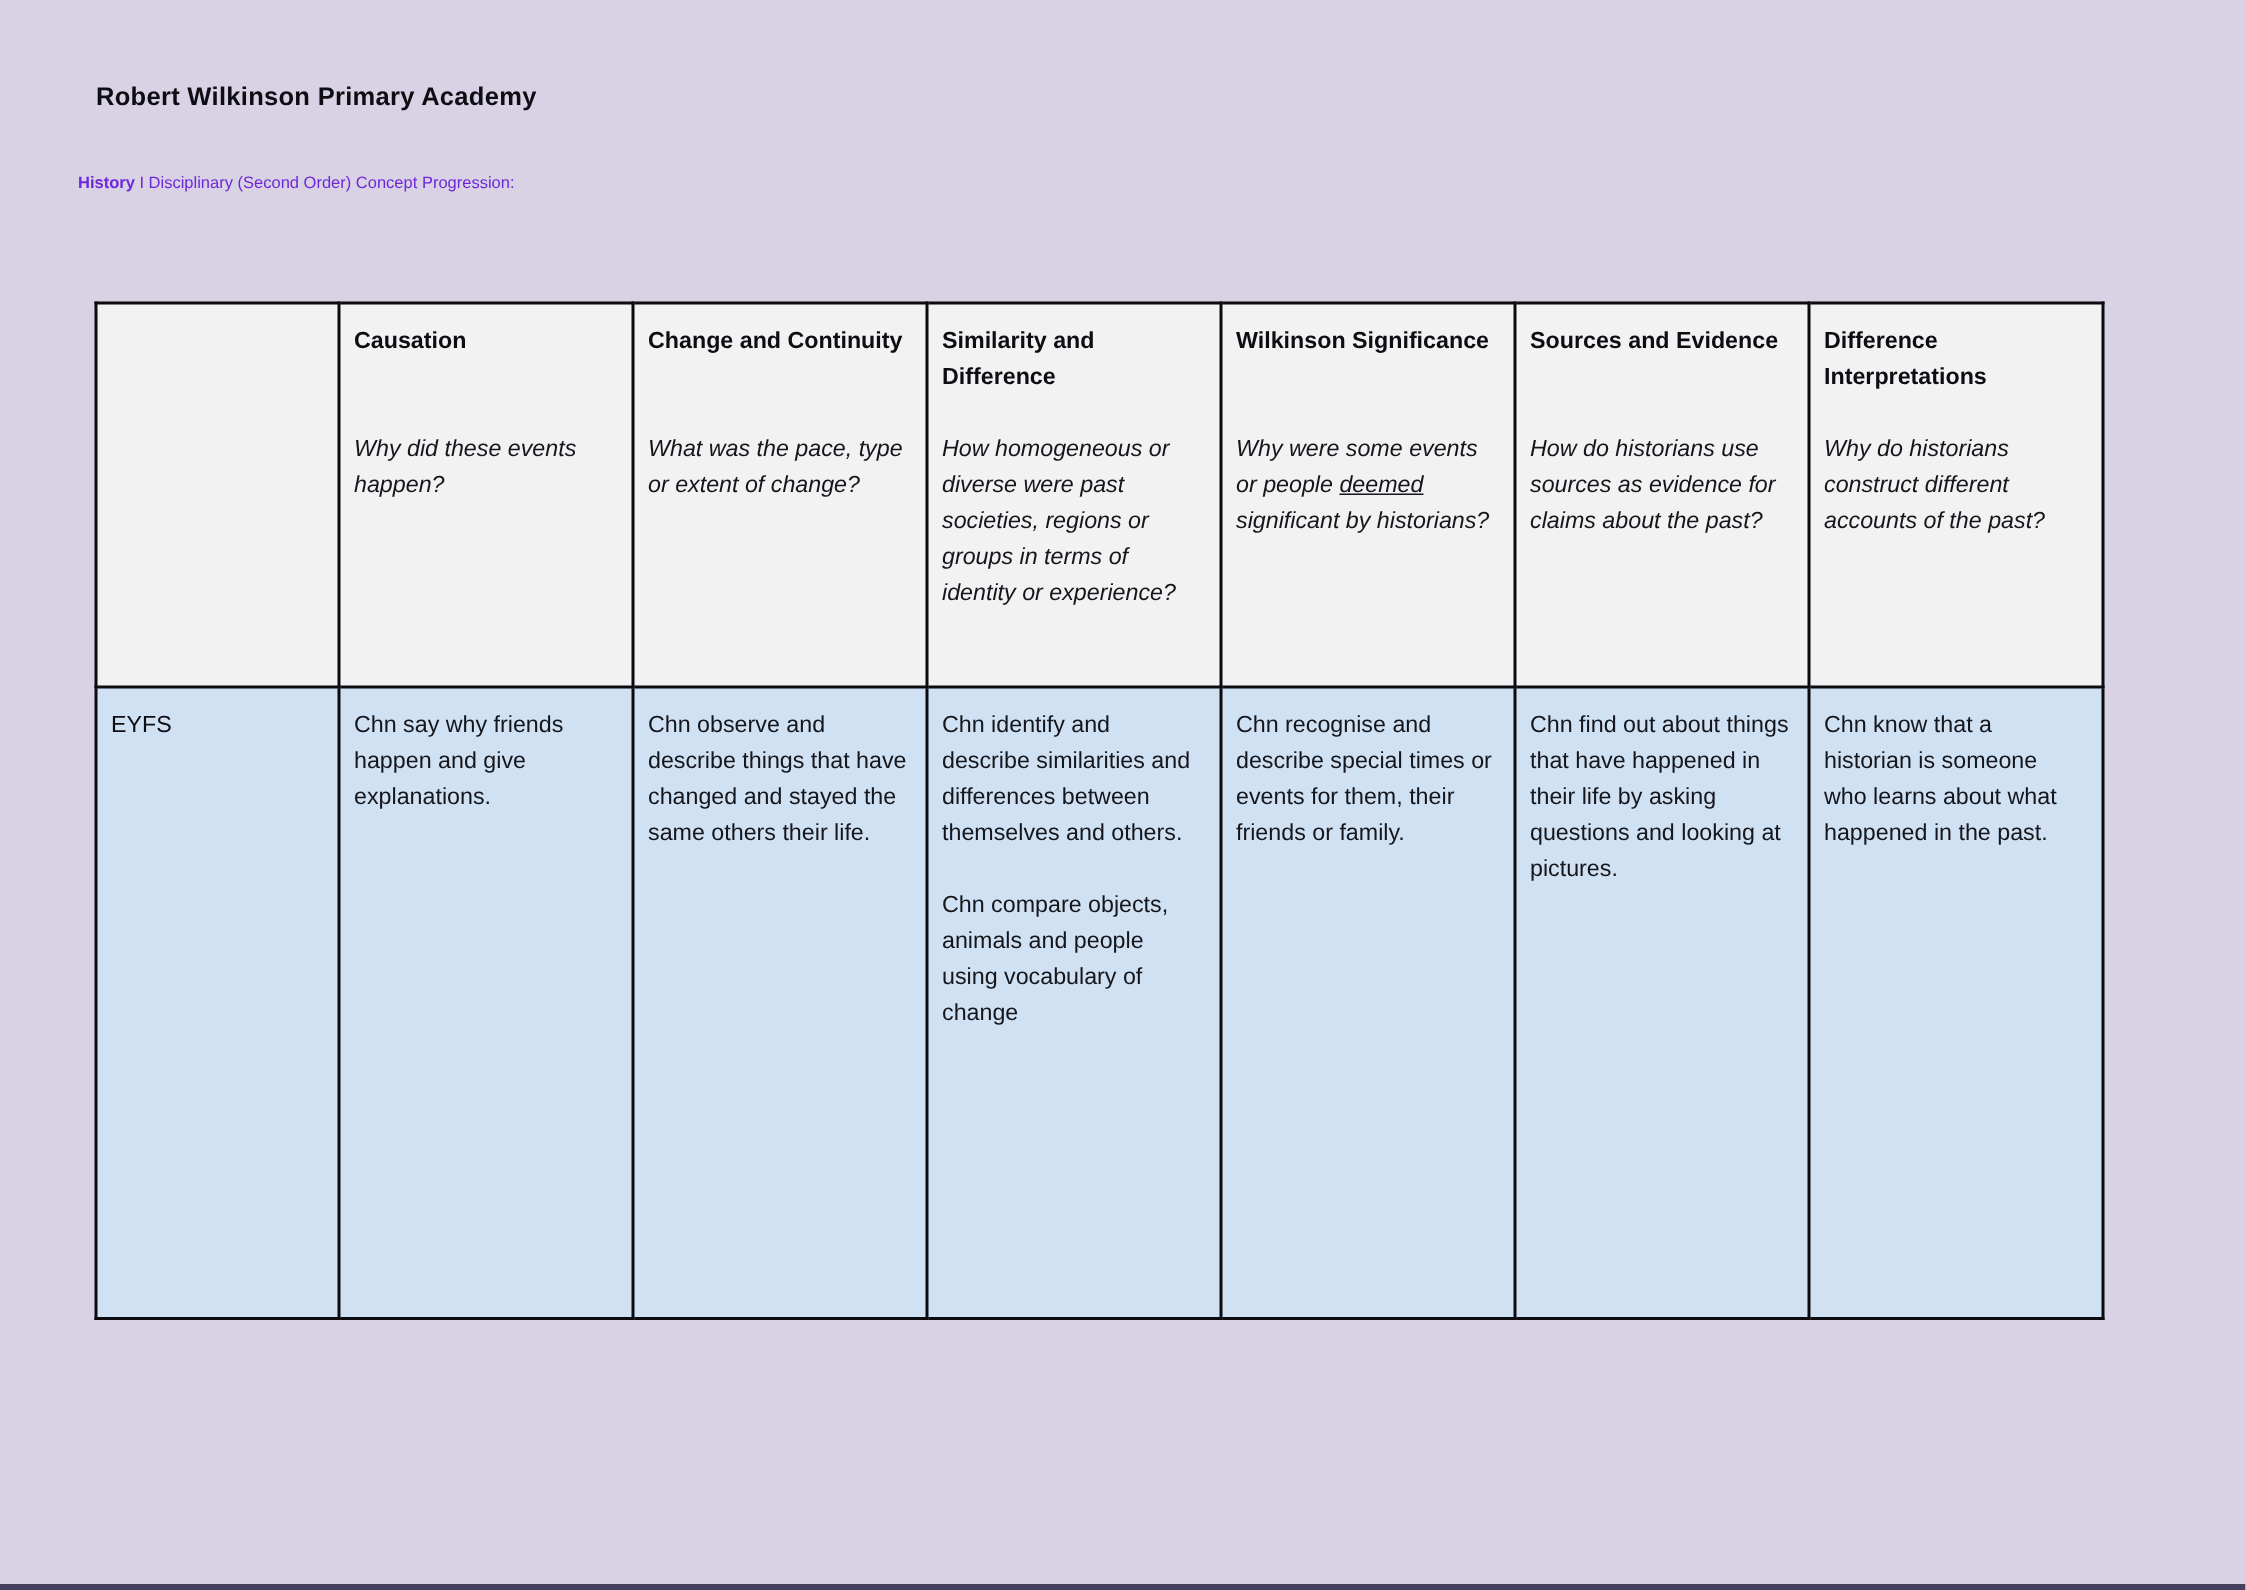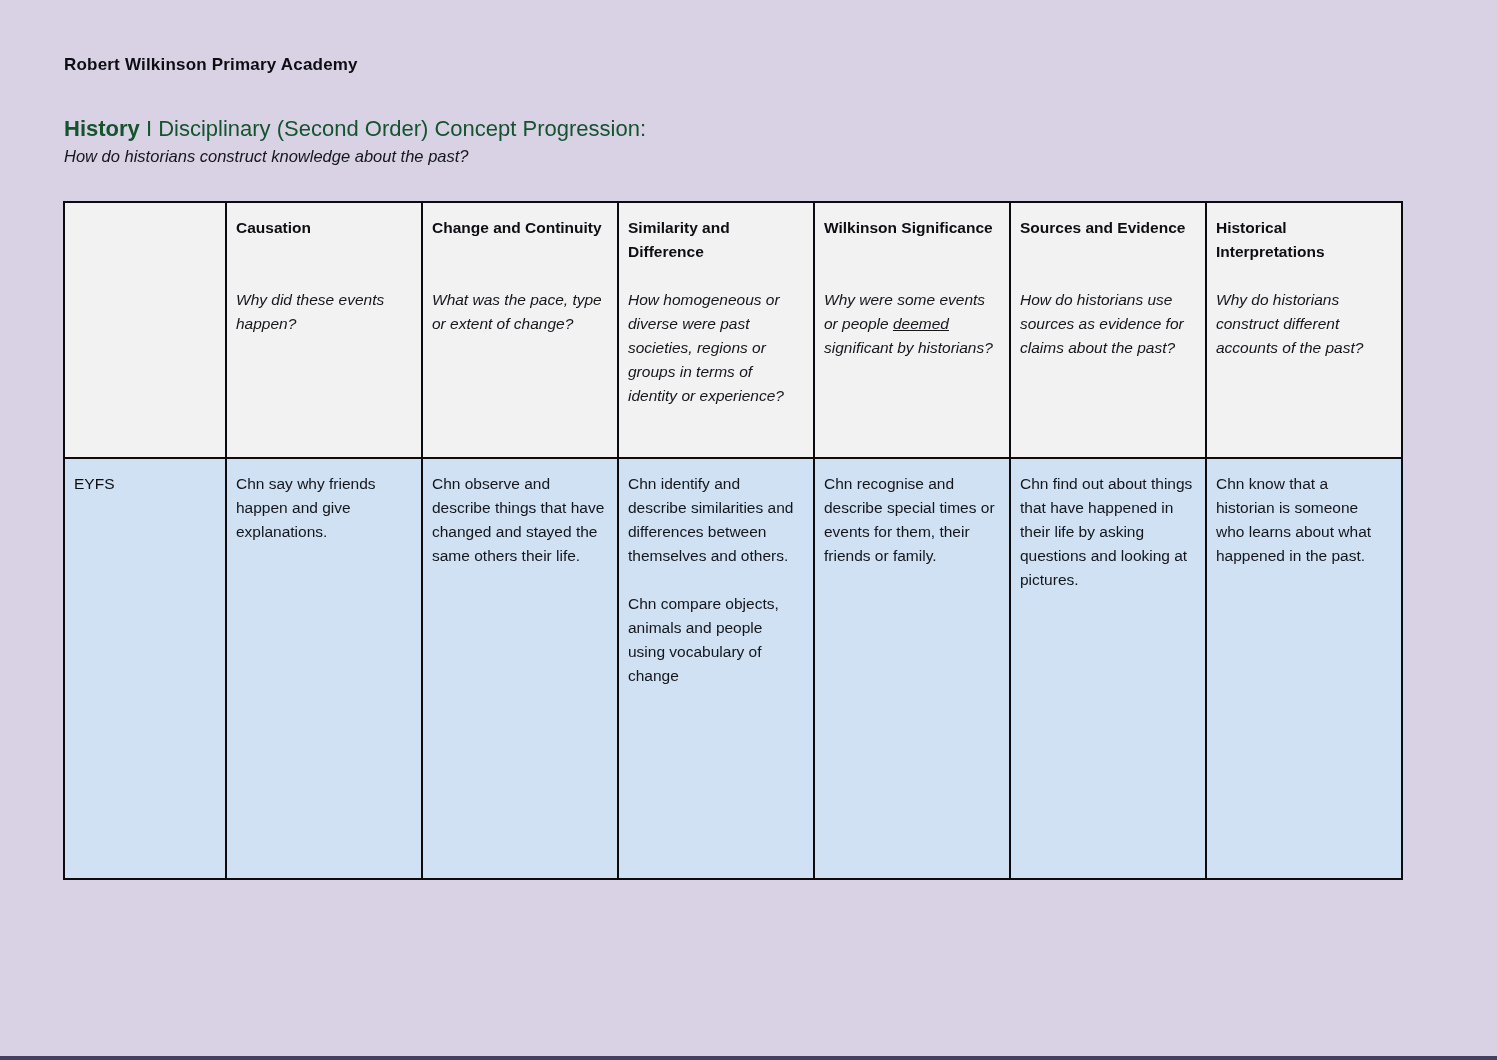--- a/index.html
+++ b/index.html
@@ -20,23 +20,23 @@
     top: 55px;
     left: 64px;
     font-size: 17px;
     font-weight: bold;
     letter-spacing: 0.2px;
     color: #0d0d13;
   }
   .doc-title {
     position: absolute;
     top: 116px;
-    left: 64px;
-    font-size: 22px;
-    color: #14532d;
+    left: 52px;
+    font-size: 11px;
+    color: #6d28d9;
   }
   .doc-title .subject { font-weight: bold; }
   .doc-question {
     position: absolute;
     top: 147px;
     left: 64px;
     font-size: 16.5px;
     font-style: italic;
     color: #15151c;
   }
@@ -86,21 +86,20 @@
 <body>
 
 <div class="page">
 
   <div class="school-name">Robert Wilkinson Primary Academy</div>
 
   <div class="doc-title">
     <span class="subject">History</span><span> I Disciplinary (Second Order) Concept Progression:</span>
   </div>
 
-  <div class="doc-question">How do historians construct knowledge about the past?</div>
 
   <table class="progression">
     <colgroup>
       <col class="c-label">
       <col class="c-std">
         <col class="c-std">
         <col class="c-std">
       <col class="c-std">
         <col class="c-std">
         <col class="c-std">
@@ -122,21 +121,21 @@
       </th>
       <th>
         <div class="col-title">Wilkinson Significance</div>
         <div class="col-question"><span>Why were some events or people </span><span class="u">deemed</span><span> significant by historians?</span></div>
       </th>
       <th>
         <div class="col-title">Sources and Evidence</div>
         <div class="col-question">How do historians use sources as evidence for claims about the past?</div>
       </th>
       <th>
-        <div class="col-title">Historical Interpretations</div>
+        <div class="col-title">Difference Interpretations</div>
         <div class="col-question">Why do historians construct different accounts of the past?</div>
       </th>
     </tr>
     <tr class="body-row">
       <td class="row-label">EYFS</td>
       <td class="cell">
         <p>Chn say why friends happen and give explanations.</p>
       </td>
       <td class="cell">
         <p>Chn observe and describe things that have changed and stayed the same others their life.</p>

